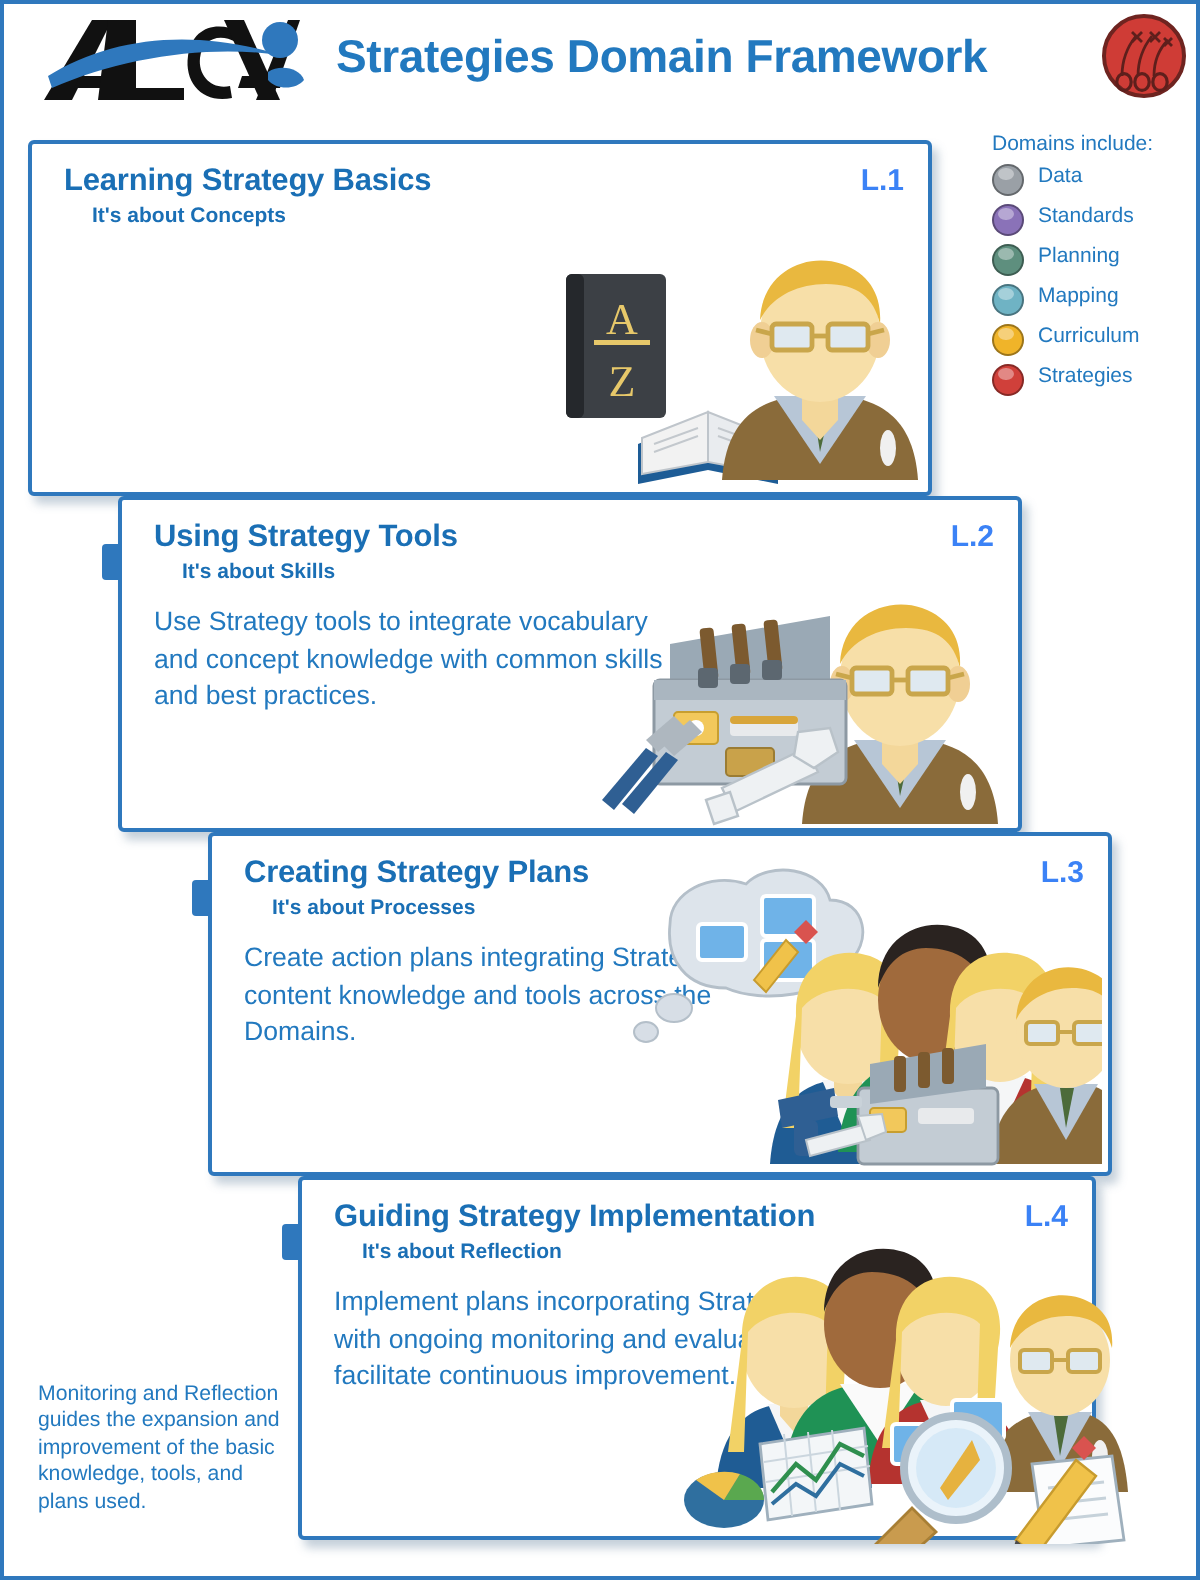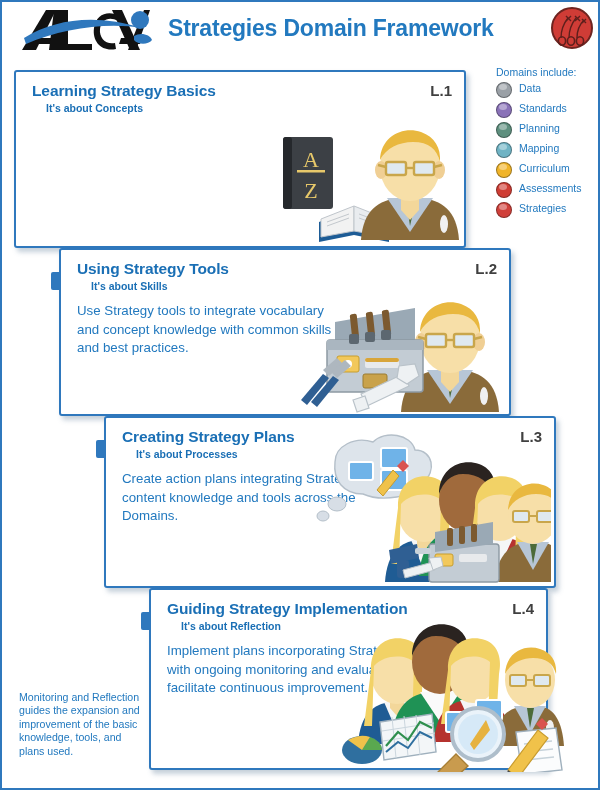--- a/index.html
+++ b/index.html
@@ -72,21 +72,21 @@
     font-size: 10.5px; font-weight: bold; color: #1a6fb5;
     white-space: nowrap;
   }
   .card-body {
     position: absolute; left: 16px; top: 52px;
     font-size: 13.3px; line-height: 18.5px; color: #2279bf;
     width: 250px;
   }
   .card-code {
     position: absolute; right: 12px; top: 10px;
-    font-size: 15px; font-weight: bold; color: #404040;
+    font-size: 15px; font-weight: bold; color: #3b82f6;
   }
   .card-art { position: absolute; }
 
   #card1 { left: 12px;  top: 68px;  width: 452px; height: 178px; }
   #card2 { left: 57px;  top: 246px; width: 452px; height: 168px; }
   #card3 { left: 102px; top: 414px; width: 452px; height: 172px; }
   #card4 { left: 147px; top: 586px; width: 399px; height: 182px; }
 
   #card1 .card-body { width: 215px; }
   #card3 .card-title { font-size: 15.5px; }
@@ -165,24 +165,20 @@
       <span class="legend-ico" style="background:#5e8f7e"></span>
       <span class="legend-label">Planning</span>
     </div>
     <div class="legend-row">
       <span class="legend-ico" style="background:#6fb3c4"></span>
       <span class="legend-label">Mapping</span>
     </div>
     <div class="legend-row">
       <span class="legend-ico" style="background:#f0b429"></span>
       <span class="legend-label">Curriculum</span>
-    </div>
-    <div class="legend-row">
-      <span class="legend-ico" style="background:#cf3d34"></span>
-      <span class="legend-label">Assessments</span>
     </div>
     <div class="legend-row">
       <span class="legend-ico" style="background:#d0403a"></span>
       <span class="legend-label">Strategies</span>
     </div>
   </div>
 
   <div class="card" id="card1">
     <div class="card-title">Learning Strategy Basics</div>
     <div class="card-sub">It's about Concepts</div>

